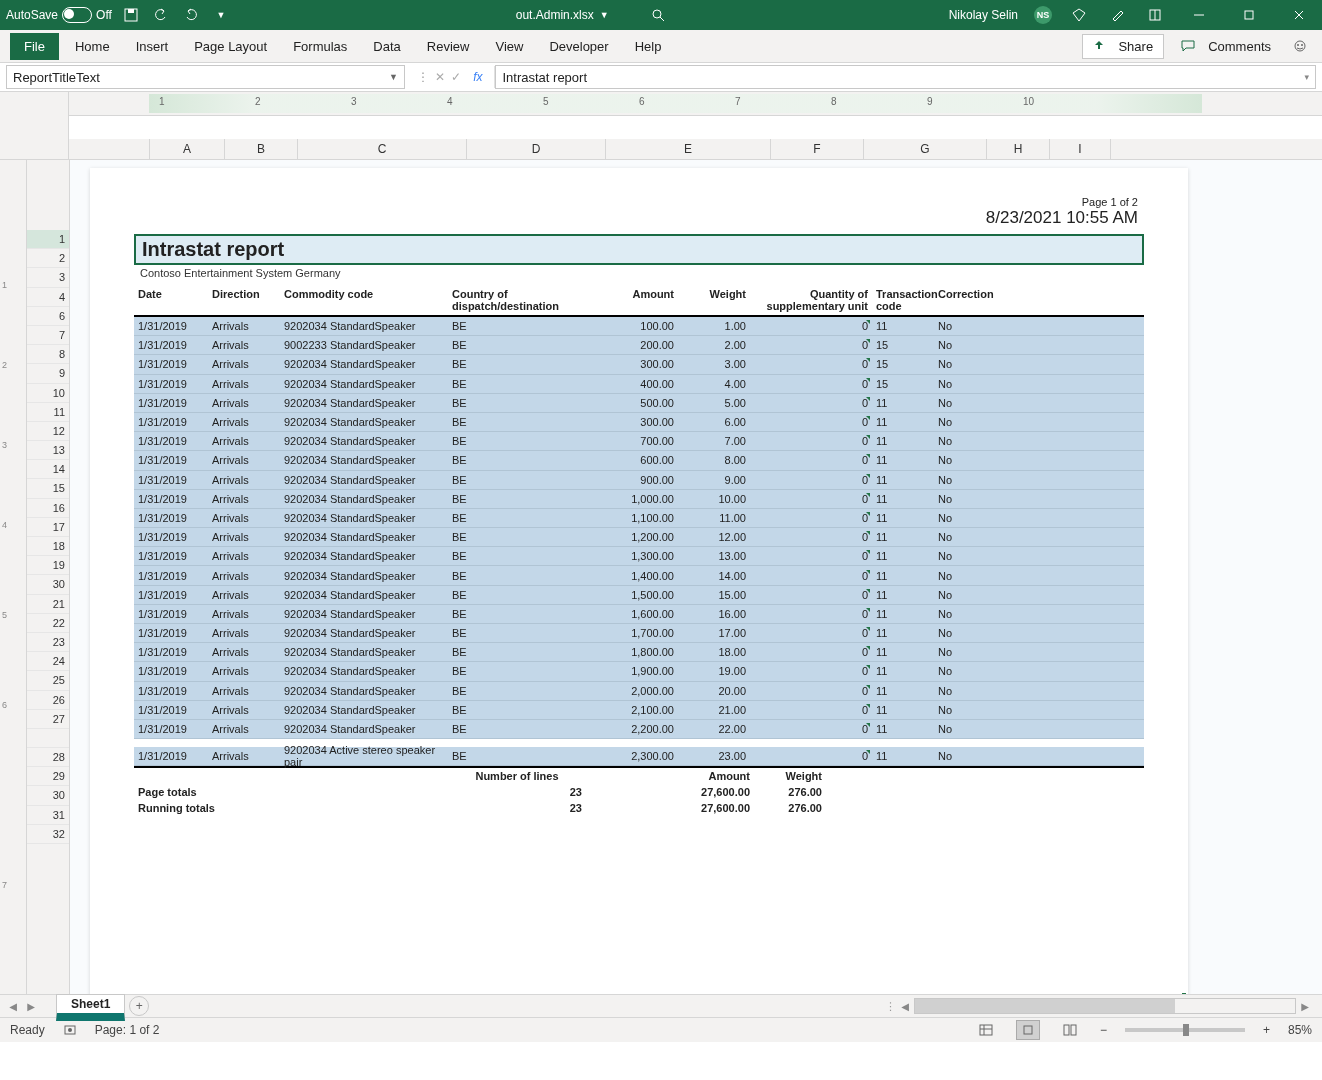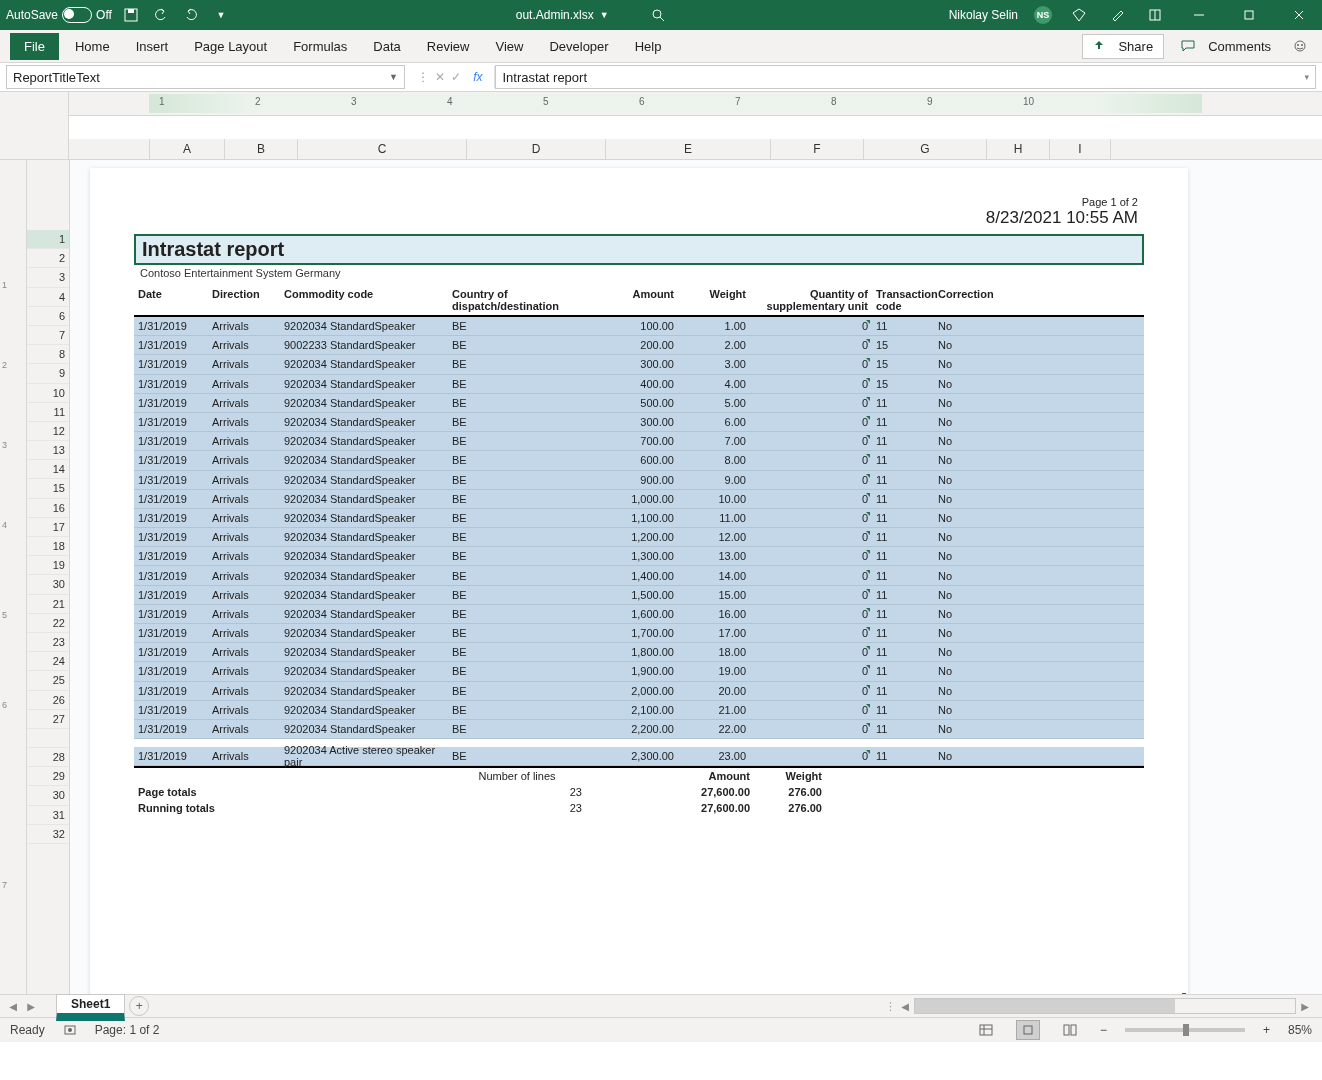--- a/index.html
+++ b/index.html
@@ -59,21 +59,21 @@
   .c-qty{width:122px;text-align:right}
   .c-trans{width:62px}
   .c-corr{width:60px}
   .trow{display:flex;font-size:11px;background:#c3d7e8;border-bottom:1px solid #b0c4d4;height:18.2px;align-items:center}
   .trow .c-qty{position:relative}
   .trow .tri{position:absolute;right:2px;top:1px;width:0;height:0;border-left:4px solid transparent;border-top:4px solid #227447}
   .trow .tri2{position:absolute;right:2px;bottom:1px;width:0;height:0;border-left:4px solid transparent;border-top:4px solid #227447}
   .tbreak{height:2px;background:#000;margin-top:0}
   .tfoot{display:flex;font-size:11px;padding:1px 0}
   .tfoot .lbl{width:314px;font-weight:bold;padding-left:4px}
-  .tfoot .nlines{width:138px;text-align:right;font-weight:normal}
+  .tfoot .nlines{width:138px;text-align:right;font-weight:bold}
   .tfoot .nlines.head{text-align:center}
   .tfoot .amt{width:168px;text-align:right;font-weight:bold}
   .tfoot .wt{width:72px;text-align:right;font-weight:bold}
   .sheettabs{height:22px;background:#f3f2f1;border-top:1px solid #d6d6d6;display:flex;align-items:center;padding:0 6px;gap:4px}
   .sheettabs .nav{width:14px;text-align:center;color:#888;cursor:pointer;font-size:10px}
   .sheettabs .stab{padding:2px 14px;background:#fff;border:1px solid #c8c8c8;border-bottom:none;font-size:12px;position:relative;top:1px}
   .sheettabs .stab.active{border-bottom:8px solid #0f766e;font-weight:bold}
   .sheettabs .plus{width:18px;height:18px;border:1px solid #c8c8c8;border-radius:50%;display:flex;align-items:center;justify-content:center;cursor:pointer;color:#666;font-size:12px}
   .sheettabs .hscroll{flex:1;display:flex;align-items:center;justify-content:flex-end;gap:2px;padding-right:4px}
   .sheettabs .hscroll .track{width:380px;height:14px;border:1px solid #c8c8c8;background:#f3f2f1;position:relative}

